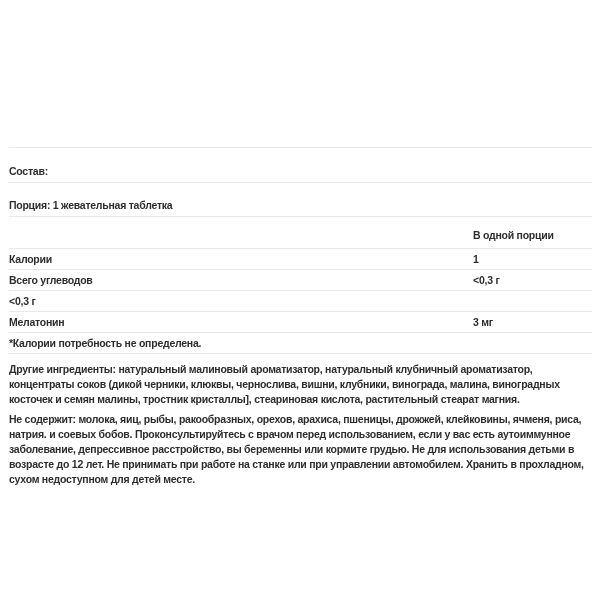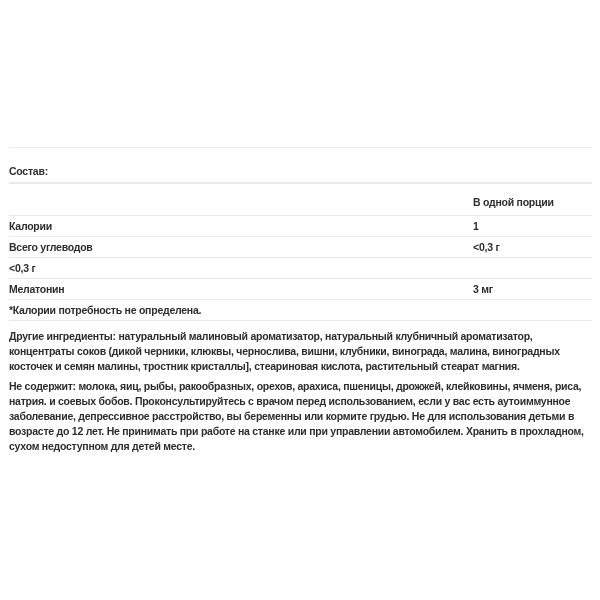--- a/index.html
+++ b/index.html
@@ -34,20 +34,23 @@
 <div class="sheet">
 
   <div class="hr"></div>
 
   <div class="info-row">
     <span>Состав:</span>
   </div>
 
   <div class="hr"></div>
 
+  <div class="info-row serving">
+    <span>Порция: 1 жевательная таблетка</span>
+  </div>
 
   <div class="hr"></div>
 
   <div class="t-row t-header">
     <div class="col"></div>
     <div class="col">В одной порции</div>
     <div class="col">% от суточной потребности</div>
   </div>
 
   <div class="hr"></div>

